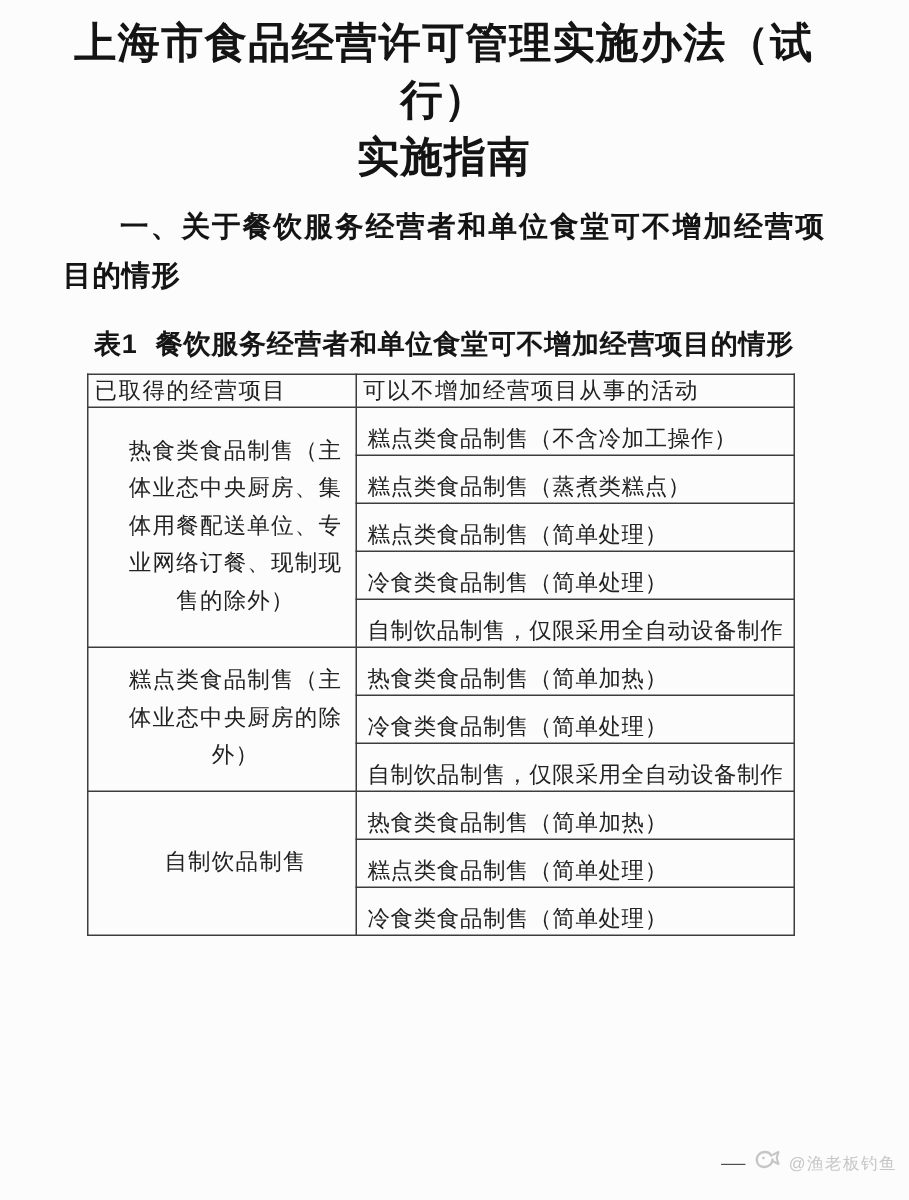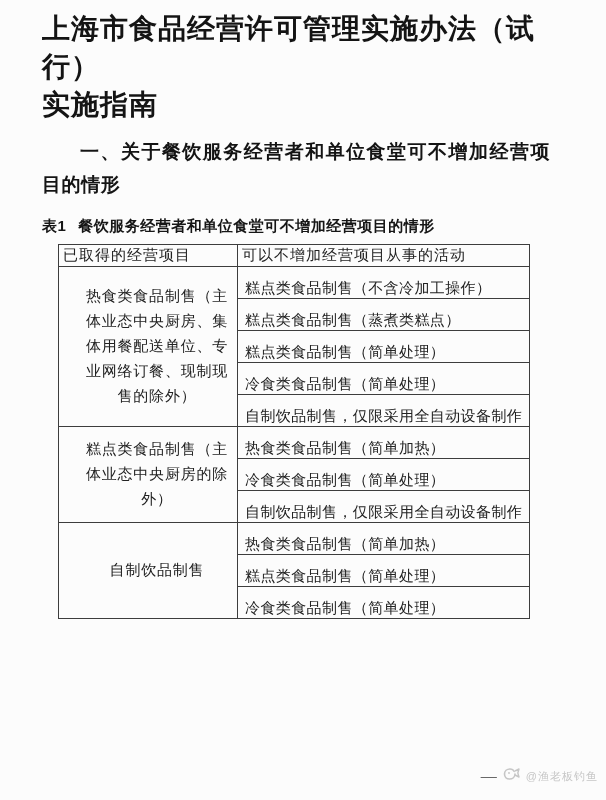--- a/index.html
+++ b/index.html
@@ -15,20 +15,21 @@
     width: 606px; height: 800px;
     box-sizing: border-box;
     padding: 10px 56px 0 42px;
     position: relative;
   }
   .doc-title {
     font-family: "Liberation Sans", "DejaVu Sans", sans-serif;
     font-weight: bold;
     font-size: 28px;
     line-height: 38px;
+    text-align: center;
     letter-spacing: 1px;
     color: #141414;
   }
   .para {
     font-size: 19px;
     line-height: 32.5px;
     letter-spacing: 0.6px;
     text-align: justify;
     text-indent: 2em;
     margin: 0;
@@ -43,22 +44,22 @@
     letter-spacing: 0.6px;
     text-align: justify;
     text-indent: 2em;
     margin: 12px 0 0 0;
     color: #141414;
   }
   .para-2 { margin-top: 6px; }
   .table-caption {
     font-family: "Liberation Sans", "DejaVu Sans", sans-serif;
     font-weight: bold;
-    font-size: 15px;
-    text-align: left;
+    font-size: 18px;
+    text-align: center;
     margin-top: 16px;
     letter-spacing: 0.5px;
     color: #161616;
   }
   .caption-label { margin-right: 12px; }
   table.rule-table {
     border-collapse: collapse;
     margin: 8px 0 0 16px;
     width: 471px;
     table-layout: fixed;

